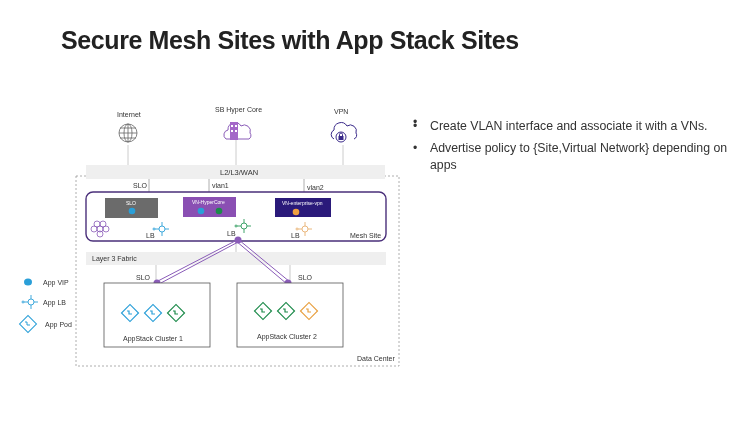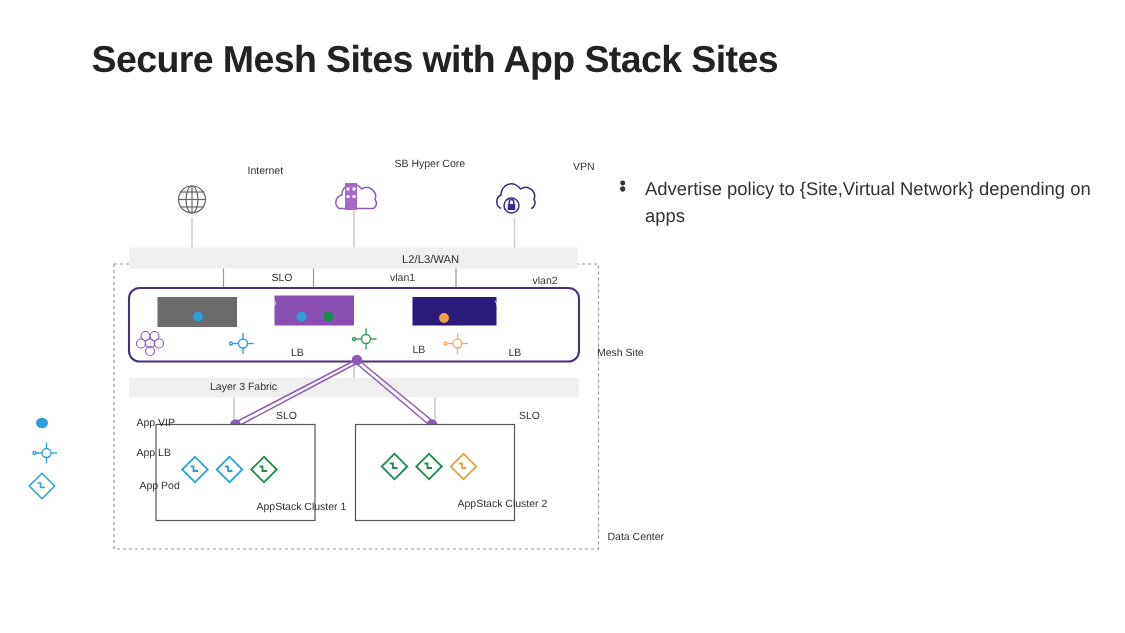--- a/index.html
+++ b/index.html
@@ -1,19 +1,19 @@
 <!DOCTYPE html>
 <html><head>
 <meta charset="utf-8">
 <style>
   html, body { margin:0; padding:0; background:#ffffff; }
   body { width:750px; height:422px; position:relative; overflow:hidden; font-family:"Liberation Sans", sans-serif; color:#222; }
   .title { position:absolute; left:29px; top:26px; font-size:25px; font-weight:bold; letter-spacing:-0.4px; color:#222;margin-left:32px; }
   .abs { position:absolute; }
-  .lbl { position:absolute; font-size:7px; color:#333; white-space:nowrap;margin-left:48px; }
+  .lbl { position:absolute; font-size:7px; color:#333; white-space:nowrap; }
   .bullets { position:absolute; left:413px; top:114px; width:335px; font-size:12.3px; line-height:17.5px; color:#333; }
   .bullet { position:relative; padding-left:17px; margin-bottom:4px; }
   .bullet .dot { position:absolute; left:0; top:0; }
 </style>
 </head>
 <body>
 
 <div class="title">Secure Mesh Sites with App Stack Sites</div>
 
 <svg class="abs" style="left:0;top:0" width="750" height="422">
@@ -184,15 +184,15 @@
 <div class="lbl" style="left:123px;top:335px">AppStack Cluster 1</div>
 <div class="lbl" style="left:257px;top:333px">AppStack Cluster 2</div>
 <div class="lbl" style="left:357px;top:355px">Data Center</div>
 
 <div class="lbl" style="left:43px;top:279px">App VIP</div>
 <div class="lbl" style="left:43px;top:299px">App LB</div>
 <div class="lbl" style="left:45px;top:321px">App Pod</div>
 
 <div class="bullets">
   <div class="bullet"><span class="dot">•</span></div>
-  <div class="bullet"><span class="dot">•</span></div>
+  <div class="bullet"><span class="dot">•</span><span>Create VLAN interface and associate it with a VNs.</span></div>
   <div class="bullet"><span class="dot">•</span><span>Advertise policy to {Site,Virtual Network} depending on apps</span></div>
 </div>
 
 </body></html>

